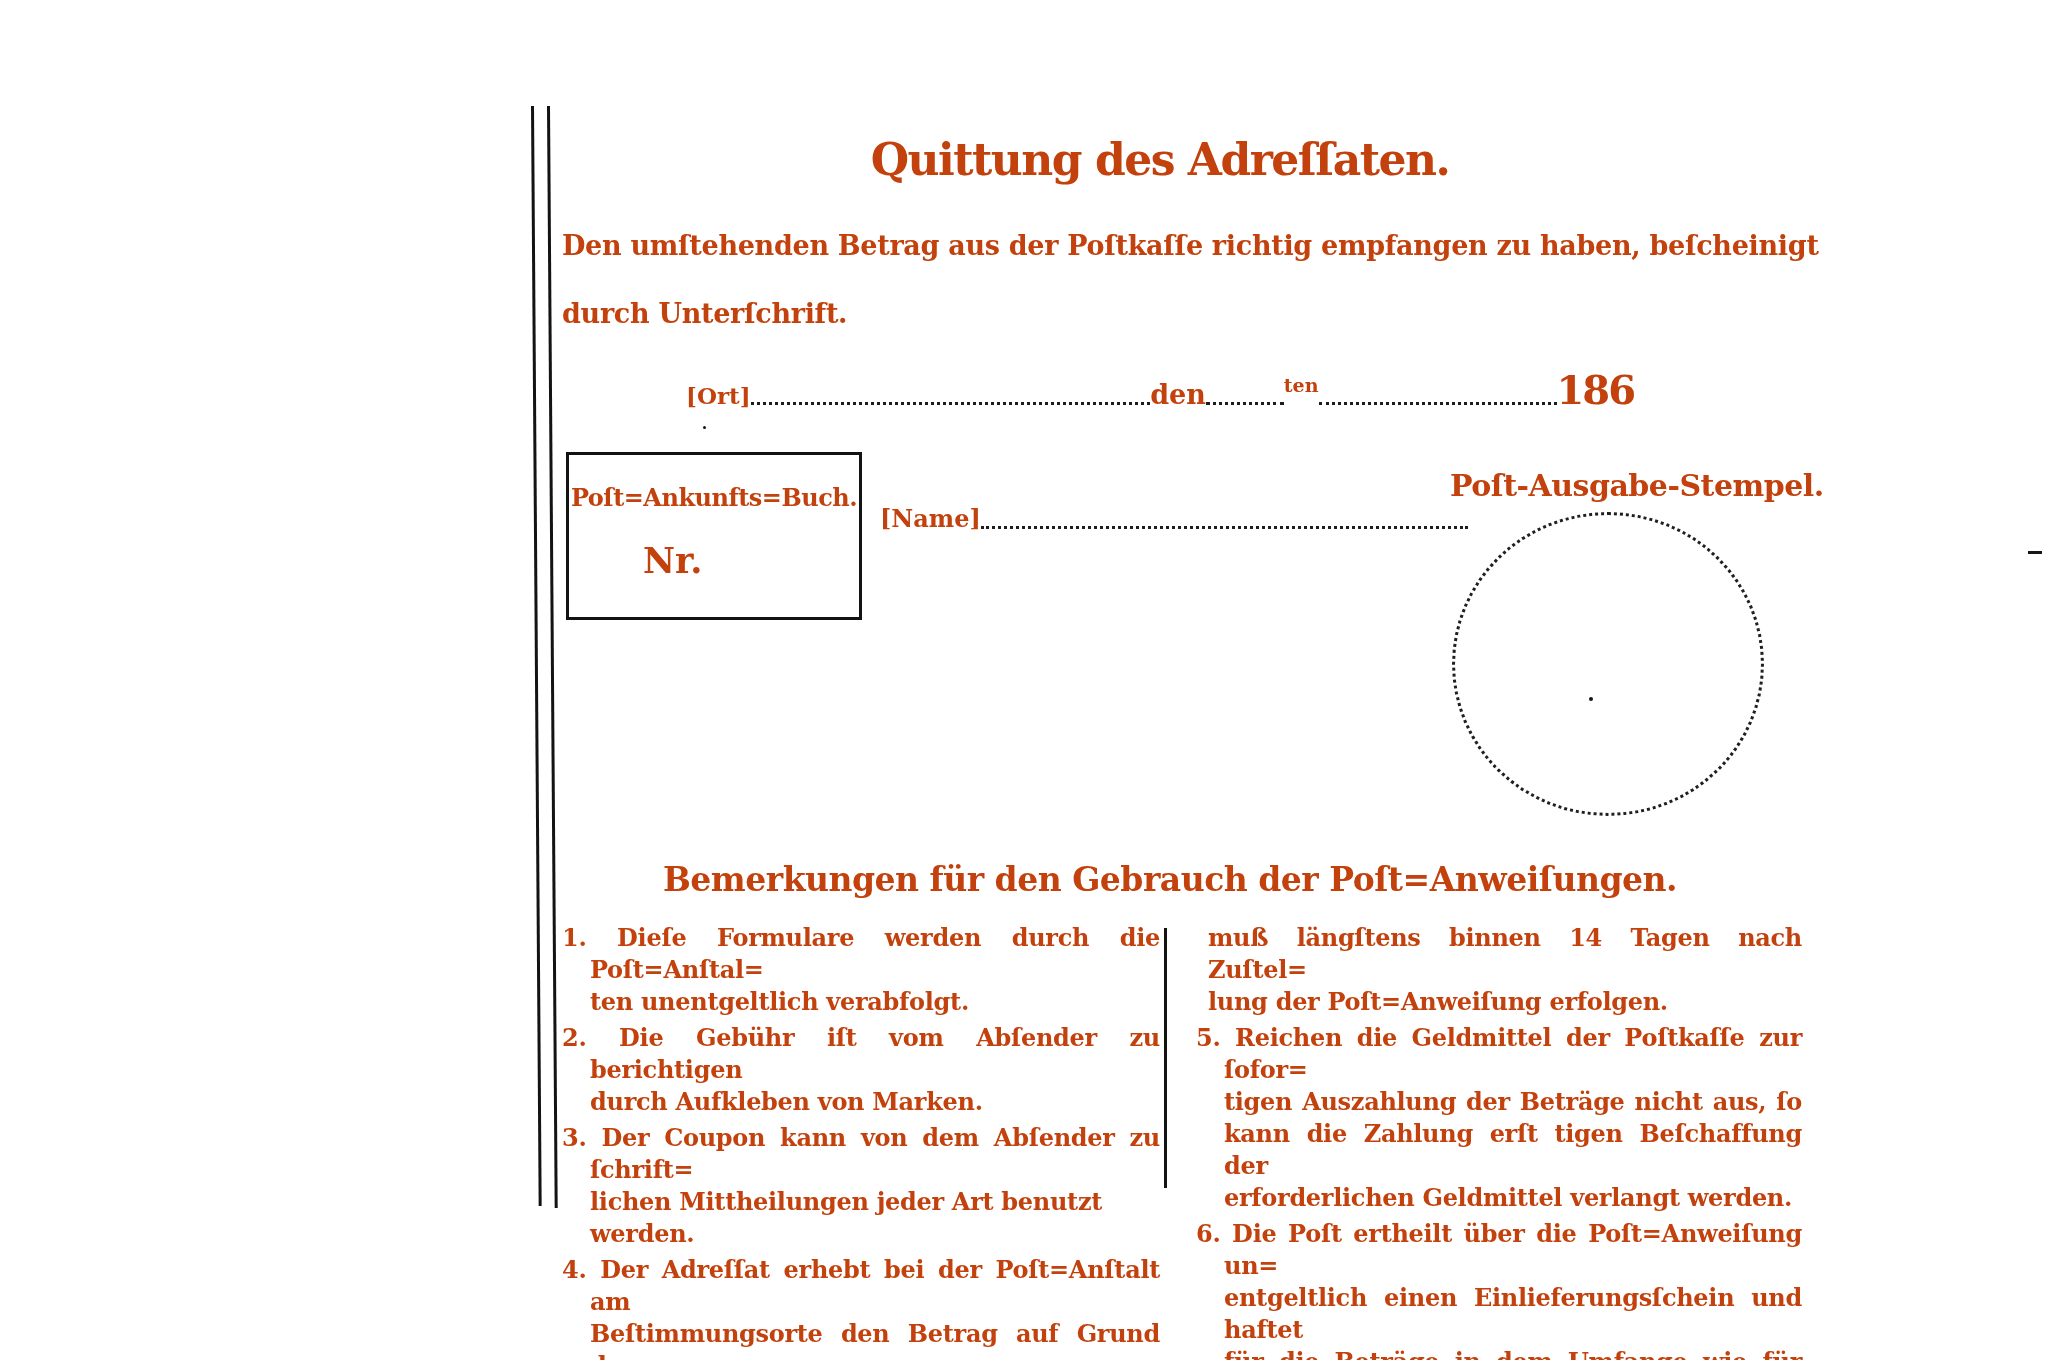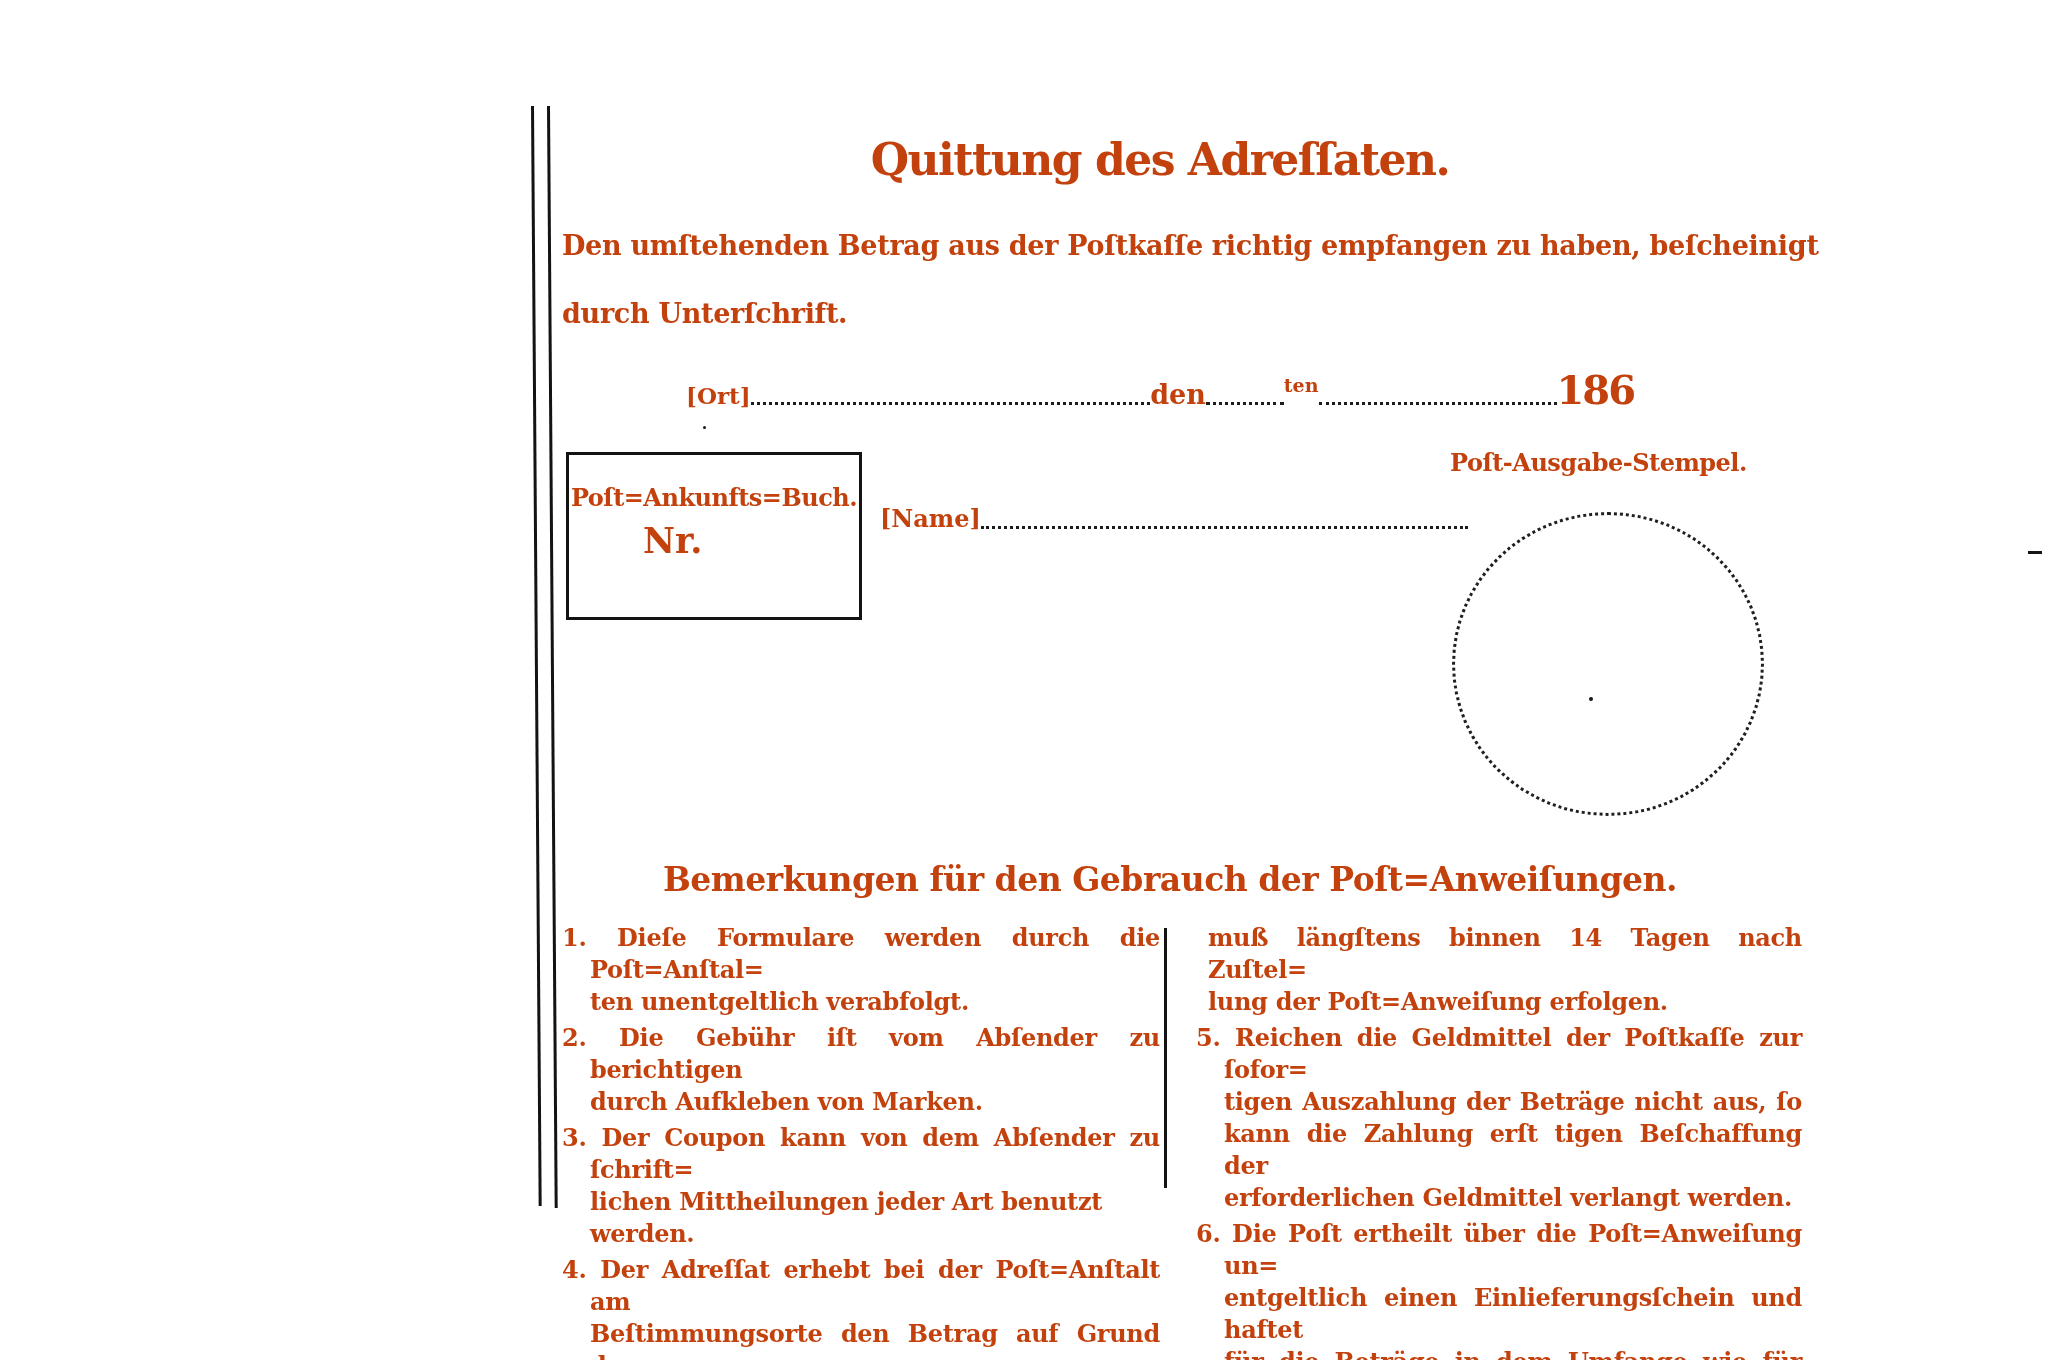--- a/index.html
+++ b/index.html
@@ -33,26 +33,26 @@
   .ort-label { font-size:23px; font-weight:bold; line-height:1; padding-bottom:3px; white-space:nowrap; }
   .den-label { font-size:27px; font-weight:bold; line-height:1; padding-bottom:2px; white-space:nowrap; }
   .leader-mid { flex:0 0 78px; }
   .ten-sup { font-size:19px; font-weight:bold; line-height:1; transform:translateY(-15px); white-space:nowrap; }
   .leader-end { flex:0 0 238px; }
   .year { font-size:40px; font-weight:bold; letter-spacing:-2px; line-height:1; padding-bottom:0; white-space:nowrap; font-family:"DejaVu Serif", serif; }
 
   
   .arrival-box { position:absolute; left:566px; top:452px; width:296px; height:168px; border:3px solid #131313; box-sizing:border-box; }
   .arrival-box .bx1 { margin-top:28px; text-align:center; font-size:24px; font-weight:bold; letter-spacing:-0.5px; white-space:nowrap; }
-  .arrival-box .bx2 { margin-top:8px; margin-left:74px; font-size:35px; font-weight:bold; }
+  .arrival-box .bx2 { margin-top:28px; margin-left:74px; font-size:35px; font-weight:bold; }
 
   .name-line { position:absolute; left:880px; top:492px; width:588px; height:42px; display:flex; align-items:flex-end; }
   .name-label { font-size:24px; font-weight:bold; line-height:1; padding-bottom:3px; white-space:nowrap; }
 
-  .stamp-label { position:absolute; left:1450px; top:448px; width:330px; font-size:24px; font-weight:bold; letter-spacing:-0.5px; white-space:nowrap; }
+  .stamp-label { position:absolute; left:1450px; top:468px; width:330px; font-size:30px; font-weight:bold; letter-spacing:-0.5px; white-space:nowrap; }
   .stamp-circle { position:absolute; left:1452px; top:512px; width:312px; height:304px; border:3px dotted #1f1f1f; border-radius:50%; box-sizing:border-box; }
   .speck { position:absolute; background:#161616; }
   .speck.center-dot { left:1589px; top:697px; width:4px; height:4px; border-radius:50%; }
   .speck.ort-dot { left:703px; top:426px; width:3px; height:3px; border-radius:50%; }
   .speck.edge-dash { left:2028px; top:551px; width:14px; height:3px; }
 
   .notes-heading { position:absolute; left:590px; top:860px; width:1160px; text-align:center; font-size:33px; font-weight:bold; letter-spacing:-0.5px; white-space:nowrap; }
 
   .notes-col { position:absolute; top:922px; font-size:24px; font-weight:bold; letter-spacing:-0.3px; line-height:32px; }
   .notes-col.left  { left:562px;  width:598px; }

